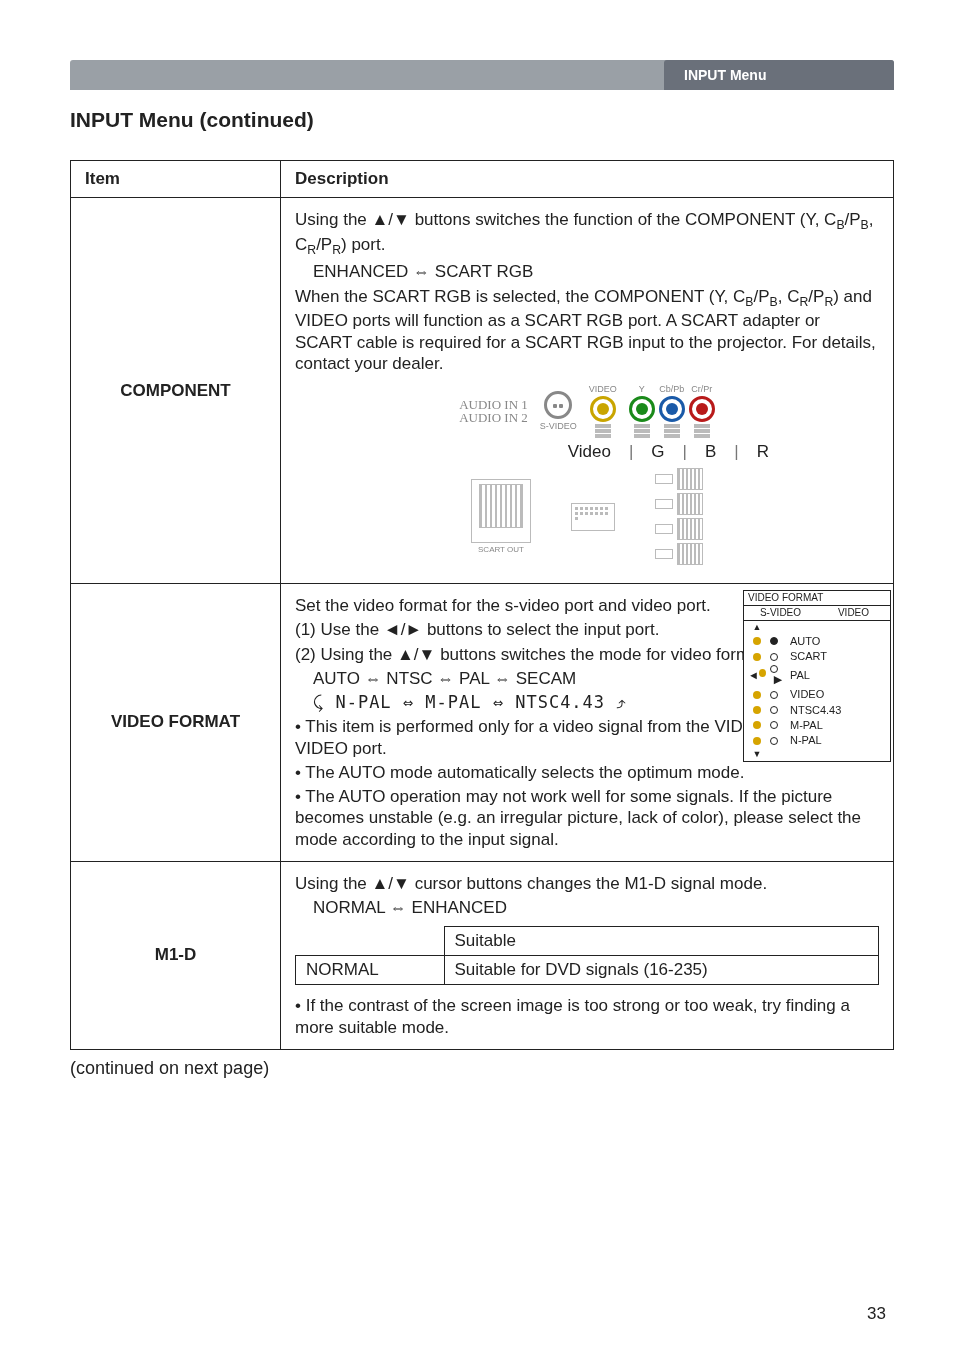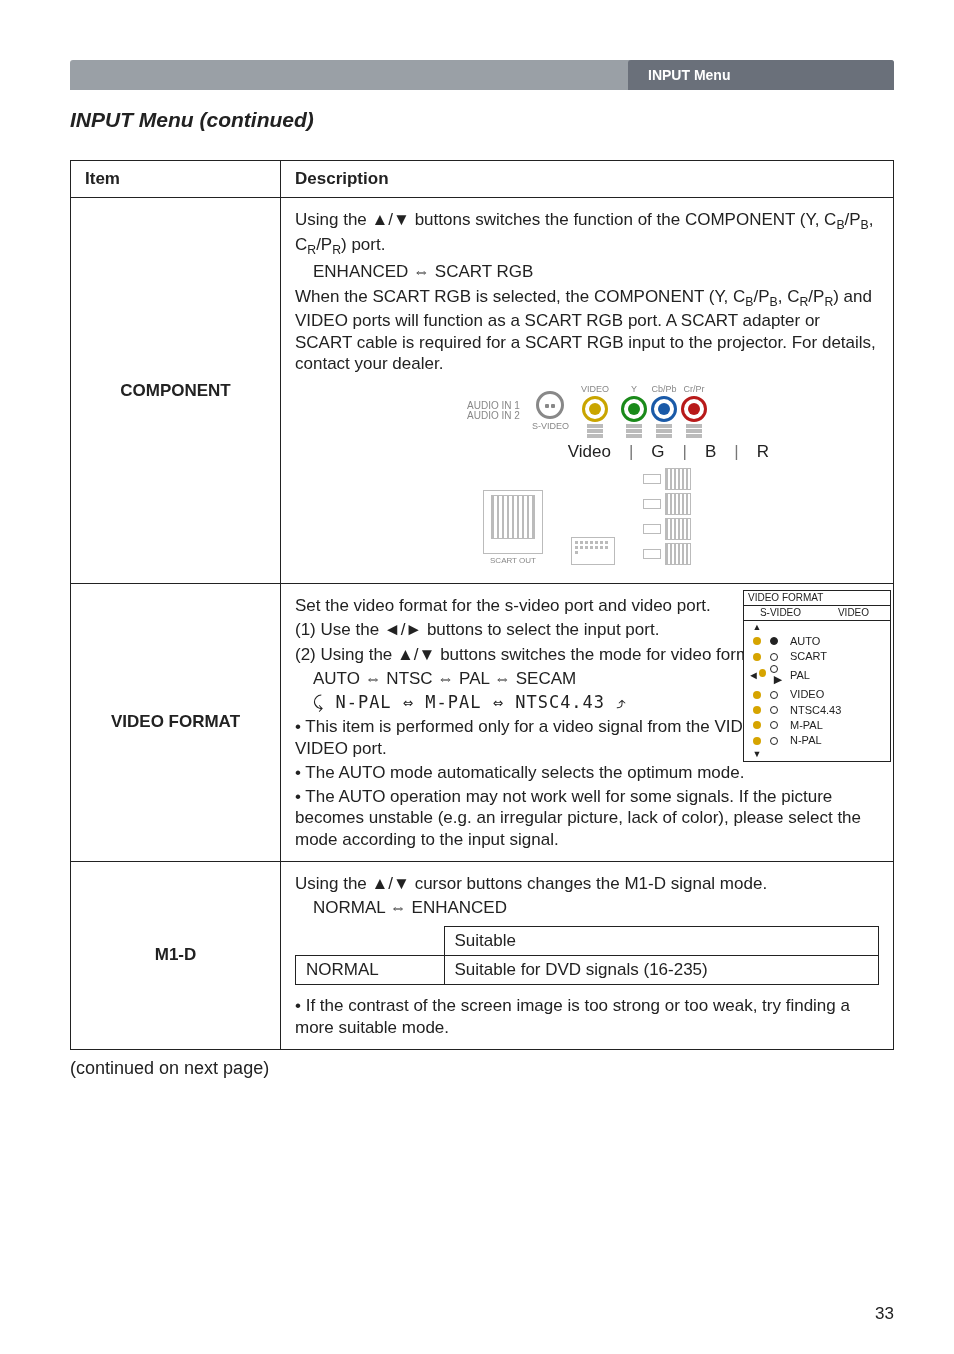--- a/index.html
+++ b/index.html
@@ -1,48 +1,48 @@
 <!DOCTYPE html>
 <html><head>
 <meta charset="utf-8">
 <style>
   * { box-sizing: border-box; margin: 0; padding: 0; }
   html, body { width: 954px; background: #fff; font-family: Arial, Helvetica, sans-serif; color: #222; }
   .page { padding: 60px 60px 40px 70px; position: relative; min-height: 1354px; }
   .header-bar { background: #9aa0a6; height: 30px; border-radius: 3px 3px 0 0; position: relative; }
-  .header-bar-inner { position: absolute; right: 0; top: 0; height: 30px; width: 266px; background: #6a707a; border-radius: 3px 3px 0 0; color: #fff; font-size: 14px; font-weight: bold; display: flex; align-items: center; padding-left: 20px; }
-  .section-title { font-size: 21px; font-style: italic; font-weight: bold; margin: 18px 0 28px 0; }
+  .header-bar-inner { position: absolute; right: 0; top: 0; height: 30px; width: 230px; background: #6a707a; border-radius: 3px 3px 0 0; color: #fff; font-size: 14px; font-weight: bold; display: flex; align-items: center; padding-left: 20px; }
+  .section-title { font-size: 21px; font-weight: bold; margin: 18px 0 28px 0; }
   table.main { border-collapse: collapse; width: 100%; }
   table.main > tbody > tr > th,
   table.main > tbody > tr > td { border: 1.5px solid #222; padding: 8px 14px; font-size: 17px; vertical-align: middle; }
   table.main th { text-align: left; font-weight: bold; padding: 6px; }
   .item-col { width: 210px; text-align: center; font-weight: bold; font-size: 18px; }
   .desc p { margin: 3px 0; line-height: 1.25; }
   .indent { padding-left: 18px; }
   .sub { font-size: 0.72em; vertical-align: sub; }
   .arrows { font-family: "Arial", sans-serif; }
   .ports-row { display: flex; align-items: center; justify-content: center; gap: 12px; margin: 10px 0 4px 0; }
-  .port-labels { font-size: 10px; color: #888; line-height: 1; }
+  .port-labels { font-size: 13px; color: #888; line-height: 1; font-family: Liberation Serif, serif; }
   .svideo-col { display: flex; flex-direction: column; align-items: center; gap: 2px; }
   .rca-ring { width: 26px; height: 26px; border-radius: 50%; border: 3px solid; display: inline-flex; align-items: center; justify-content: center; background: #fff; }
   .rca-pin { width: 12px; height: 12px; border-radius: 50%; }
   .rca-yellow { border-color: #c9a500; } .rca-yellow .rca-pin{ background:#c9a500; }
   .rca-green { border-color: #1a8a1a; } .rca-green .rca-pin{ background:#1a8a1a; }
   .rca-blue  { border-color: #1a5aa8; } .rca-blue  .rca-pin{ background:#1a5aa8; }
   .rca-red   { border-color: #b81a1a; } .rca-red   .rca-pin{ background:#b81a1a; }
   .rca-group { display:flex; gap:4px; }
   .rca-stack { display:flex; flex-direction:column; align-items:center; gap:2px; }
   .tiny { font-size:9px; color:#888; }
   .svideo { width:28px; height:28px; border-radius:50%; border:3px solid #888; position:relative; }
   .svideo::before, .svideo::after { content:""; position:absolute; width:4px; height:4px; background:#888; border-radius:1px; }
   .svideo::before { left:6px; top:10px; }
   .svideo::after  { right:6px; top:10px; }
   .bar-grid { display:flex; flex-direction:column; gap:1px; }
   .bar-grid span { display:block; width:16px; height:4px; background:#bbb; }
-  .scart-row { display:flex; align-items:flex-end; justify-content:center; gap:28px; margin: 6px 0 10px 0; }
+  .scart-row { display:flex; align-items:center; justify-content:center; gap:40px; margin: 6px 0 10px 0; }
   .scart-box { width:60px; height:64px; border:1px solid #bbb; position:relative; display:flex; flex-direction:column; align-items:center; justify-content:space-between; padding:4px; }
   .scart-pins { width:44px; height:44px; background: repeating-linear-gradient(90deg,#bbb 0 2px,transparent 2px 5px); border:1px solid #bbb; }
   .scart-label { font-size:8px; color:#888; white-space:nowrap; }
   .vga { width:44px; height:28px; border:1px solid #bbb; position:relative; }
   .vga-holes { display:flex; flex-wrap:wrap; width:36px; gap:2px; margin:3px auto; }
   .vga-holes i { width:3px; height:3px; background:#bbb; display:block; }
   .scart-plugs { display:flex; flex-direction:column; gap:3px; }
   .scart-plug-row { display:flex; align-items:center; gap:4px; }
   .plug { width:18px; height:10px; border:1px solid #bbb; }
   .plug-big { width:26px; height:22px; border:1px solid #bbb; background: repeating-linear-gradient(90deg,#bbb 0 2px,transparent 2px 4px); }
@@ -56,21 +56,21 @@
   .osd-left { width:18px; display:flex; justify-content:center; }
   .osd-mid { width:16px; text-align:center; }
   .dot-y { width:8px; height:8px; border-radius:50%; background:#d6a400; display:block; }
   .radio-o { width:8px; height:8px; border-radius:50%; border:1.2px solid #222; display:block; }
   .radio-f { width:8px; height:8px; border-radius:50%; border:1.2px solid #222; background:#222; display:block; }
   .tri { font-size:9px; }
   .vf-wrap { position: relative; }
   table.inner { border-collapse: collapse; width: 100%; margin: 8px 0 10px 0; font-size:17px; }
   table.inner td, table.inner th { border:1.5px solid #222; padding:4px 10px; text-align:left; font-weight: normal; }
   .footer-note { font-size:18px; margin-top: 8px; }
-  .pagenum { position:absolute; bottom:30px; right:60px; font-size:17px; }
+  .pagenum { position:absolute; bottom:30px; right:68px; font-size:17px; }
   .flow-loop { font-family: monospace, monospace; letter-spacing:1px; }
 </style>
 </head>
 <body>
 
 <div class="page">
   <div class="header-bar">
     <div class="header-bar-inner">INPUT Menu</div>
   </div>
 

